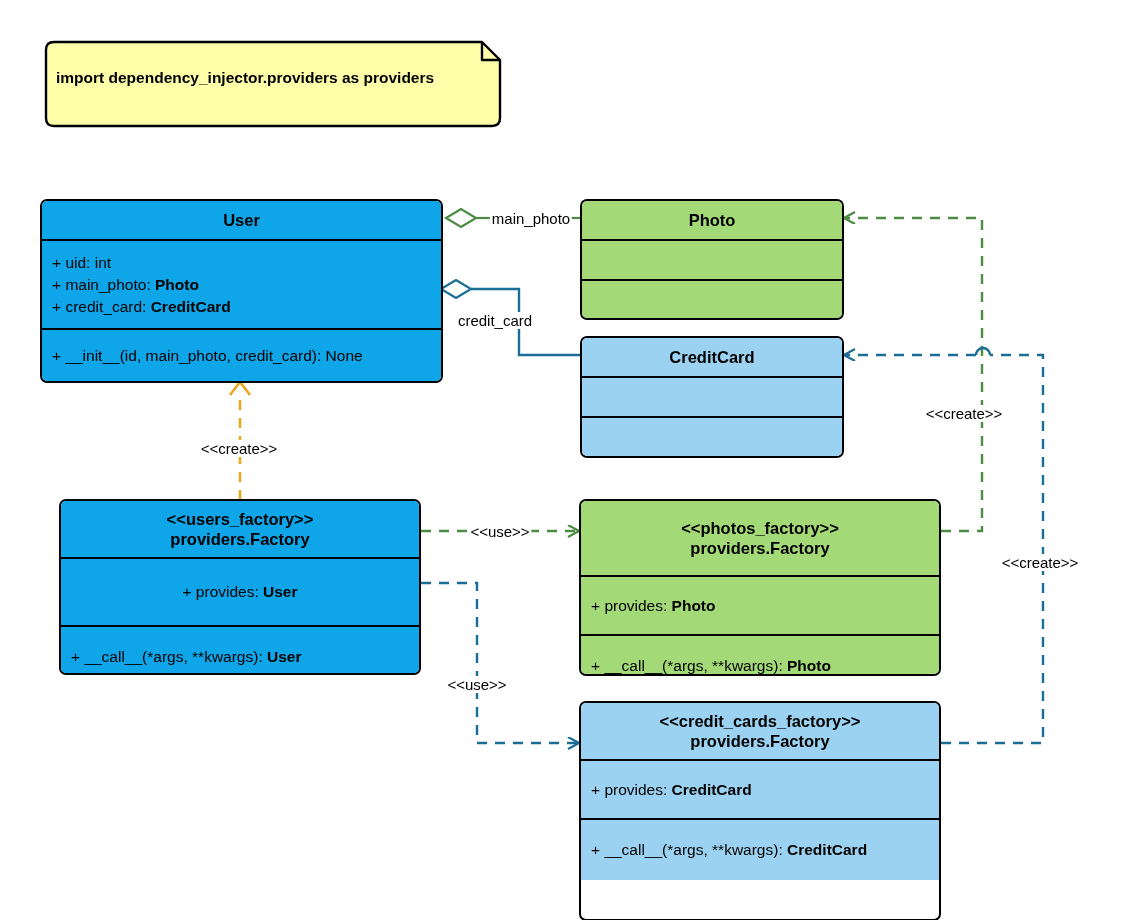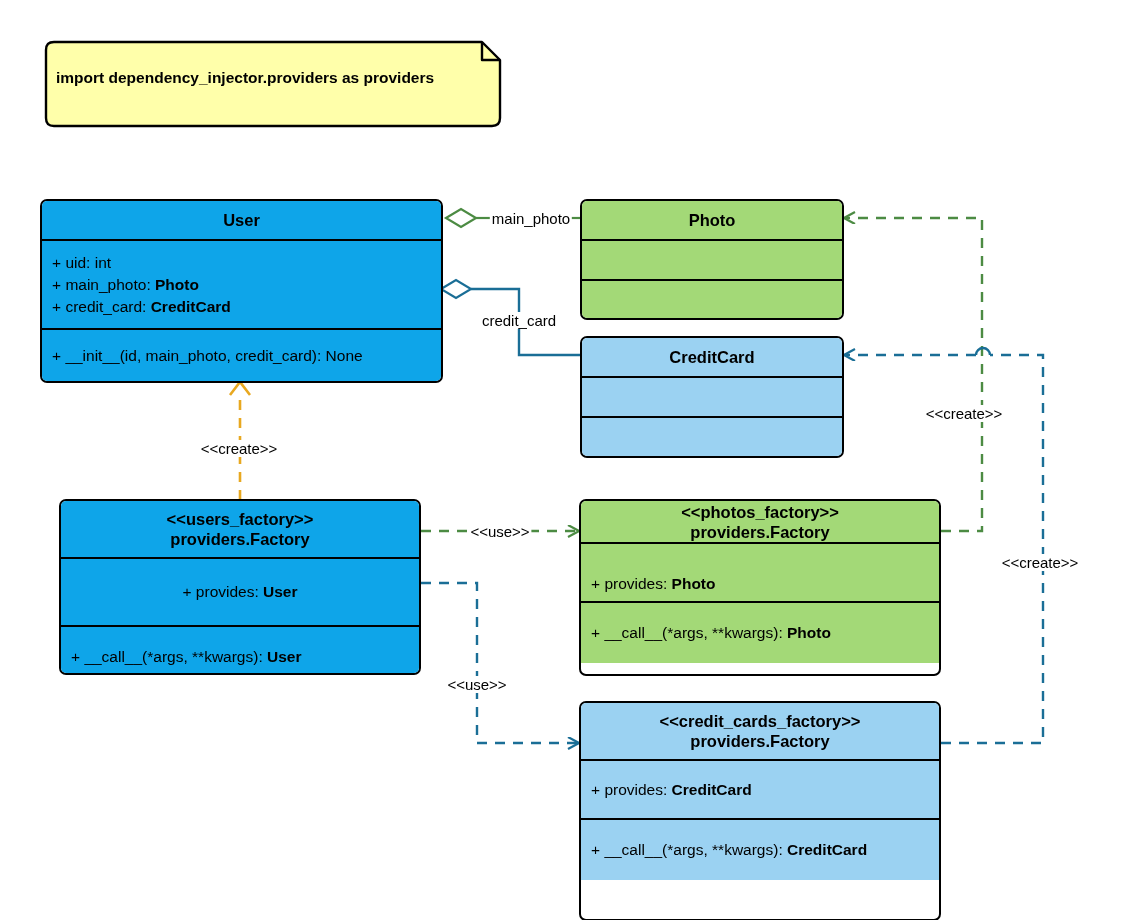--- a/index.html
+++ b/index.html
@@ -220,25 +220,25 @@
     </div>
     <div class="compartment cmp-body" style="height:59px;">
       <div class="row">
         <span>+</span>
         <span>__call__(*args, **kwargs): </span><b>User</b>
       </div>
     </div>
   </div>
 
   <div class="uml-class fill-green" style="left:579px; top:499px; width:362px; height:177px;">
-    <div class="compartment cmp-title" style="height:43px;">
+    <div class="compartment cmp-title" style="height:76px;">
       <span>&lt;&lt;photos_factory&gt;&gt;</span>
       <span>providers.Factory</span>
     </div>
-    <div class="compartment cmp-body" style="height:59px;justify-content:flex-end;">
+    <div class="compartment cmp-body" style="height:59px;">
       <div class="row">
         <span>+</span>
         <span>provides: </span><b>Photo</b>
       </div>
     </div>
     <div class="compartment cmp-body" style="height:60px;">
       <div class="row">
         <span>+</span>
         <span>__call__(*args, **kwargs): </span><b>Photo</b>
       </div>
@@ -259,21 +259,21 @@
     <div class="compartment cmp-body" style="height:60px;">
       <div class="row">
         <span>+</span>
         <span>__call__(*args, **kwargs): </span><b>CreditCard</b>
       </div>
     </div>
   </div>
 
   <div class="edge-label center" style="left:531px; top:210px;">main_photo</div>
 
-  <div class="edge-label center" style="left:519px; top:312px;">credit_card</div>
+  <div class="edge-label center" style="left:495px; top:312px;">credit_card</div>
 
   <div class="edge-label center" style="left:239px; top:440px;">&lt;&lt;create&gt;&gt;</div>
 
   <div class="edge-label center" style="left:500px; top:523px;">&lt;&lt;use&gt;&gt;</div>
 
   <div class="edge-label center" style="left:477px; top:676px;">&lt;&lt;use&gt;&gt;</div>
 
   <div class="edge-label center" style="left:964px; top:405px;">&lt;&lt;create&gt;&gt;</div>
 
   <div class="edge-label center" style="left:1040px; top:554px;">&lt;&lt;create&gt;&gt;</div>

